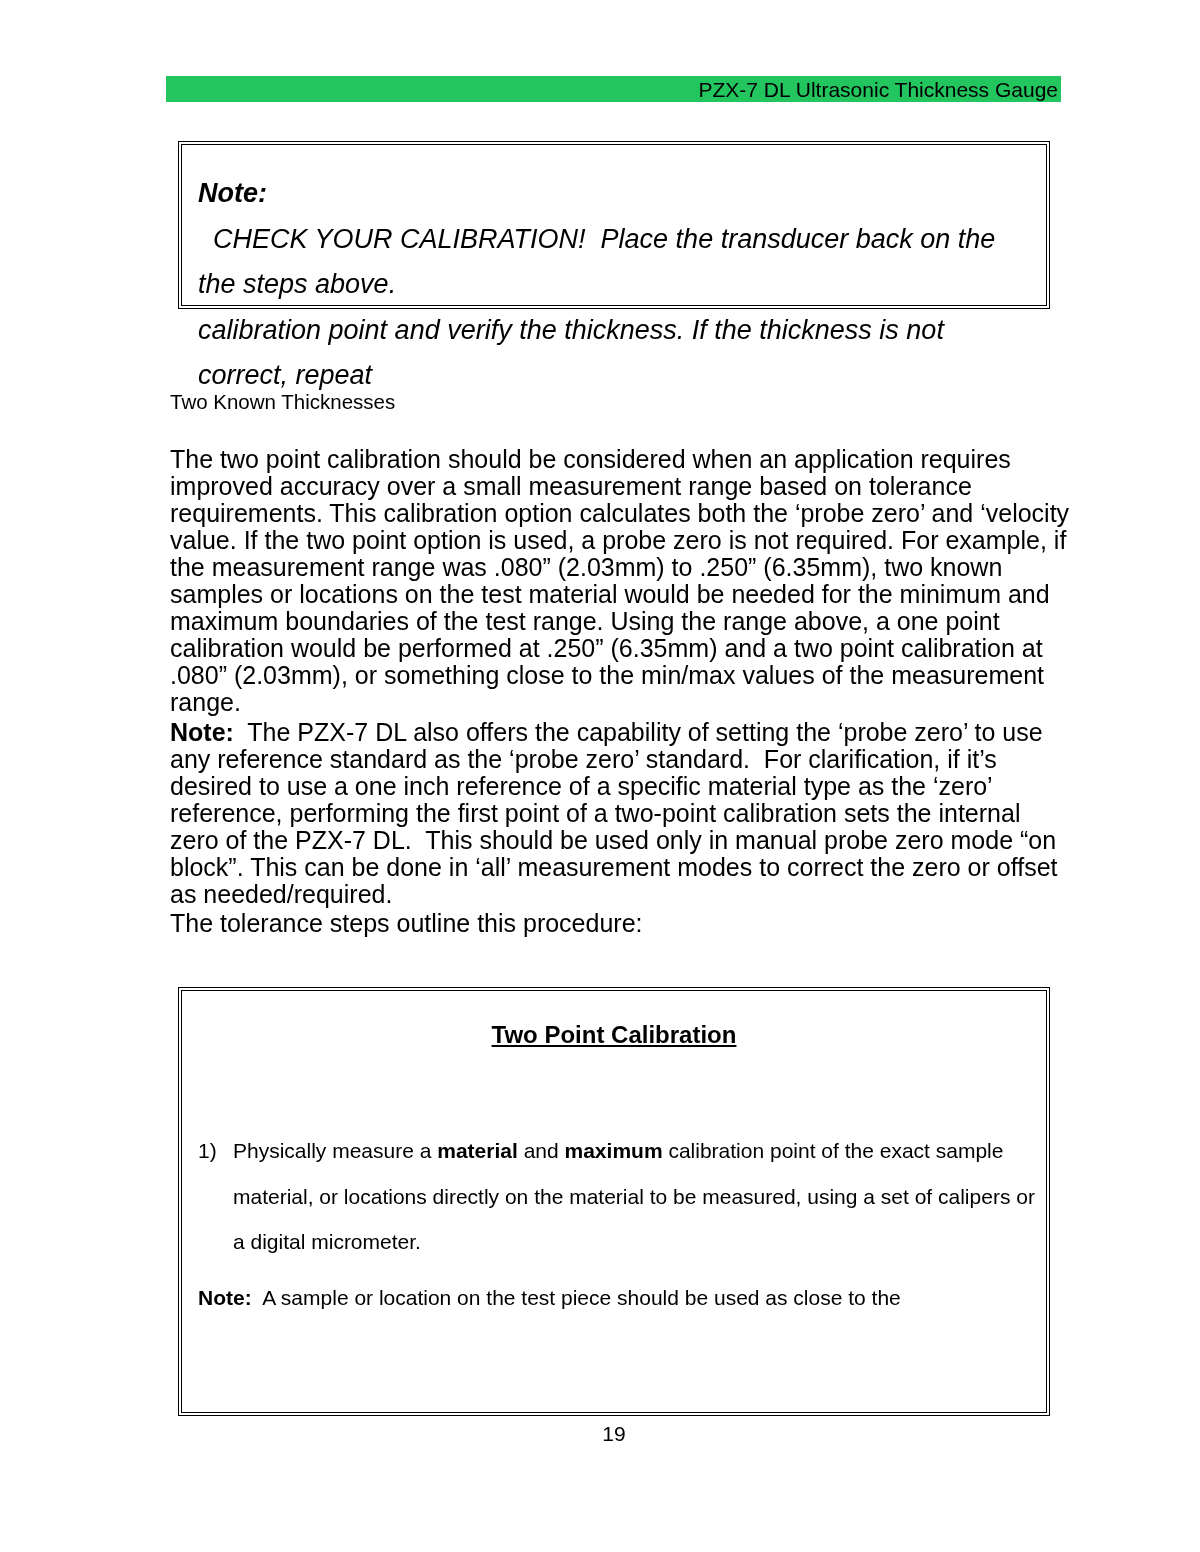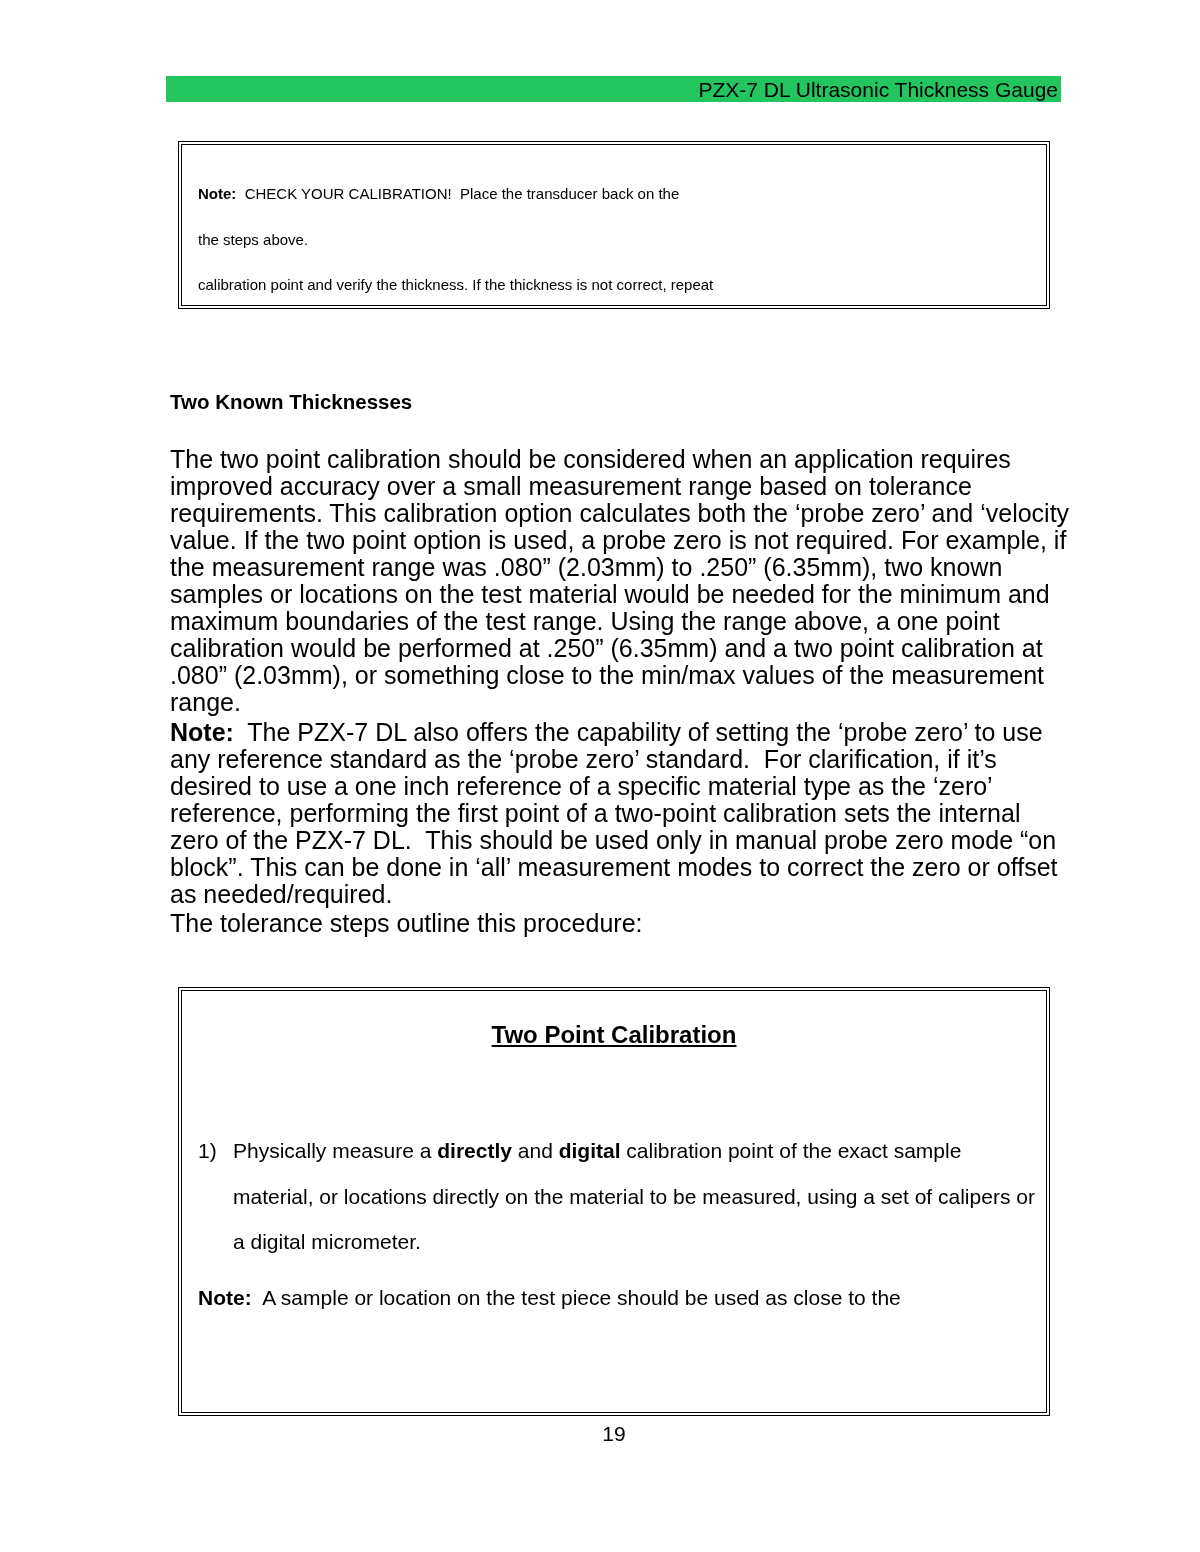--- a/index.html
+++ b/index.html
@@ -1,22 +1,22 @@
 <!DOCTYPE html>
 <html><head>
 <meta charset="utf-8">
 <style>
   html, body { margin: 0; padding: 0; background: #ffffff; }
   body { width: 1200px; height: 1552px; position: relative; font-family: "Liberation Sans", sans-serif; color: #000; }
   .header-bar { position: absolute; left: 166px; top: 76px; width: 895px; height: 26px; background: #22c55e; }
   .header-text { position: absolute; right: 3px; top: 1px; font-size: 21px; line-height: 26px; }
   .box { position: absolute; border: 4px double #000; box-sizing: border-box; }
   .box1 { left: 178px; top: 141px; width: 872px; height: 168px; }
-  .box1 .content { position: absolute; left: 16px; top: 26px; right: 16px; font-size: 15px; line-height: 45.5px; }
-  .heading { position: absolute; left: 170px; top: 390px; font-size: 20.5px; font-weight: bold; }
+  .box1 .content { position: absolute; left: 16px; top: 26px; right: 16px; font-size: 27px; line-height: 45.5px; font-style: italic; }
+  .heading { position: absolute; left: 170px; top: 390px; font-size: 20.5px; font-weight: normal; }
   .para { position: absolute; left: 170px; width: 900px; font-size: 25px; line-height: 27px; }
   .p1 { top: 446px; }
   .p2 { top: 719px; }
   .p3 { top: 910px; }
   .box2 { left: 178px; top: 987px; width: 872px; height: 429px; }
   .box2-title { position: absolute; left: 0; right: 0; top: 30px; text-align: center; font-size: 24px; font-weight: bold; text-decoration: underline; }
   .step { position: absolute; left: 16px; top: 137px; right: 10px; font-size: 21px; line-height: 45.5px; }
   .step-num { position: absolute; left: 0; top: 0; }
   .step-text { margin-left: 35px; display: block; }
   .note2 { position: absolute; left: 16px; top: 284px; right: 10px; font-size: 21px; line-height: 45.5px; }
@@ -44,20 +44,20 @@
 <div class="para p1">The two point calibration should be considered when an application requires improved accuracy over a small measurement range based on tolerance requirements.  This calibration option calculates both the ‘probe zero’ and ‘velocity value.  If the two point option is used, a probe zero is not required.  For example, if the measurement range was .080” (2.03mm) to .250” (6.35mm), two known samples or locations on the test material would be needed for the minimum and maximum boundaries of the test range.  Using the range above, a one point calibration would be performed at .250” (6.35mm) and a two point calibration at .080” (2.03mm), or something close to the min/max values of the measurement range.</div>
 
 <div class="para p2"><b>Note:</b><span style="white-space:pre-wrap;">  The PZX-7 DL also offers the capability of setting the ‘probe zero’ to use any reference standard as the ‘probe zero’ standard.  For clarification, if it’s desired to use a one inch reference of a specific material type as the ‘zero’ reference, performing the first point of a two-point calibration sets the internal zero of the PZX-7 DL.  This should be used only in manual probe zero mode “on block”. This can be done in ‘all’ measurement modes to correct the zero or offset as needed/required.</span></div>
 
 <div class="para p3">The tolerance steps outline this procedure:</div>
 
 <div class="box box2">
   <div class="box2-title">Two Point Calibration</div>
   <div class="step">
     <span class="step-num">1)</span>
-    <span class="step-text"><span style="white-space:pre-wrap;">Physically measure a </span><b>directly</b><span style="white-space:pre-wrap;margin-top:30px;"> and </span><b>digital</b><span style="white-space:pre-wrap;"> calibration point of the exact sample material, or locations directly on the material to be measured, using a set of calipers or a digital micrometer.</span></span>
+    <span class="step-text"><span style="white-space:pre-wrap;">Physically measure a </span><b>material</b><span style="white-space:pre-wrap;margin-top:30px;"> and </span><b>maximum</b><span style="white-space:pre-wrap;"> calibration point of the exact sample material, or locations directly on the material to be measured, using a set of calipers or a digital micrometer.</span></span>
   </div>
   <div class="note2">
     <div><b>Note:</b><span style="white-space:pre;margin-top:12px;">  A sample or location on the test piece should be used as close to the</span></div>
   </div>
 </div>
 
 <div class="page-num">19</div>
 
 </body></html>

